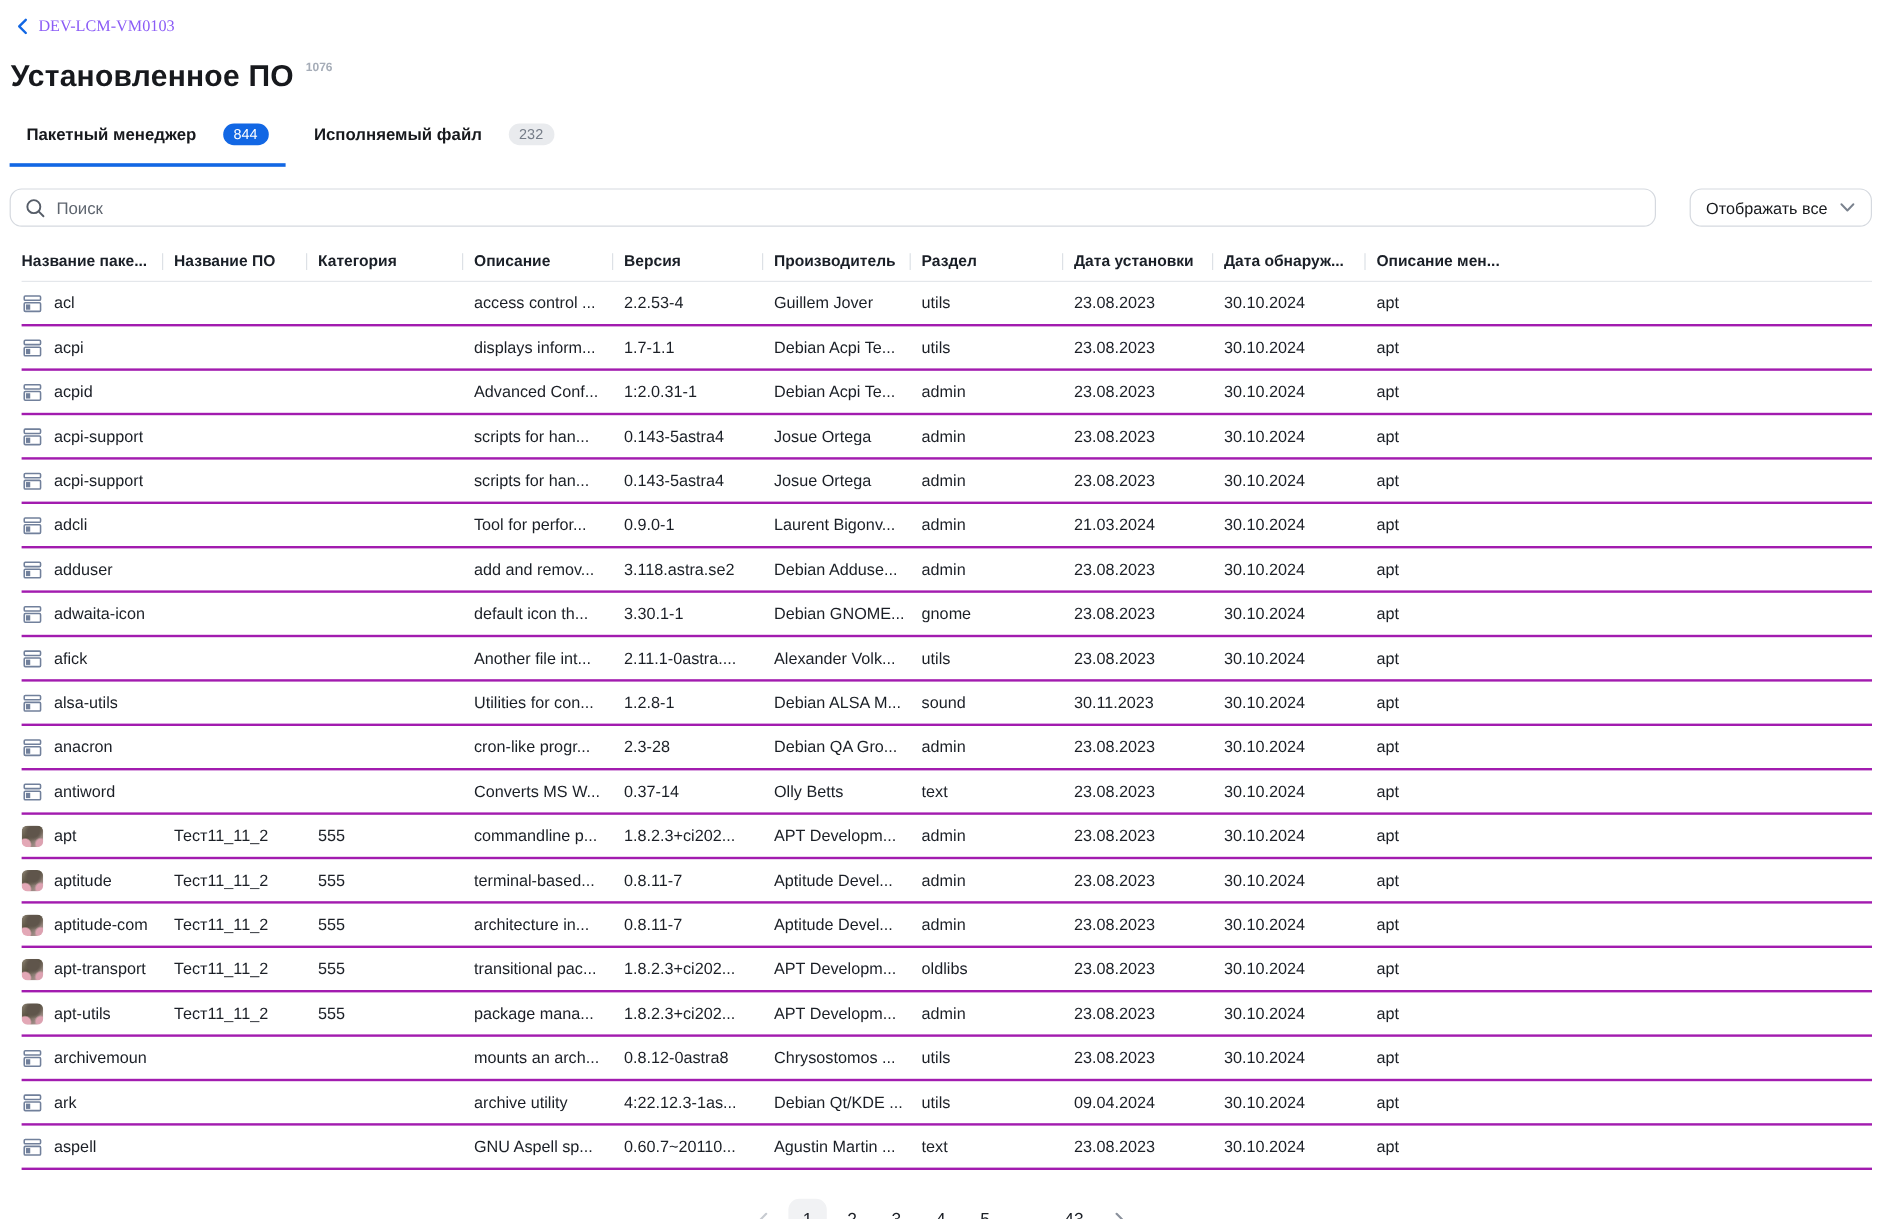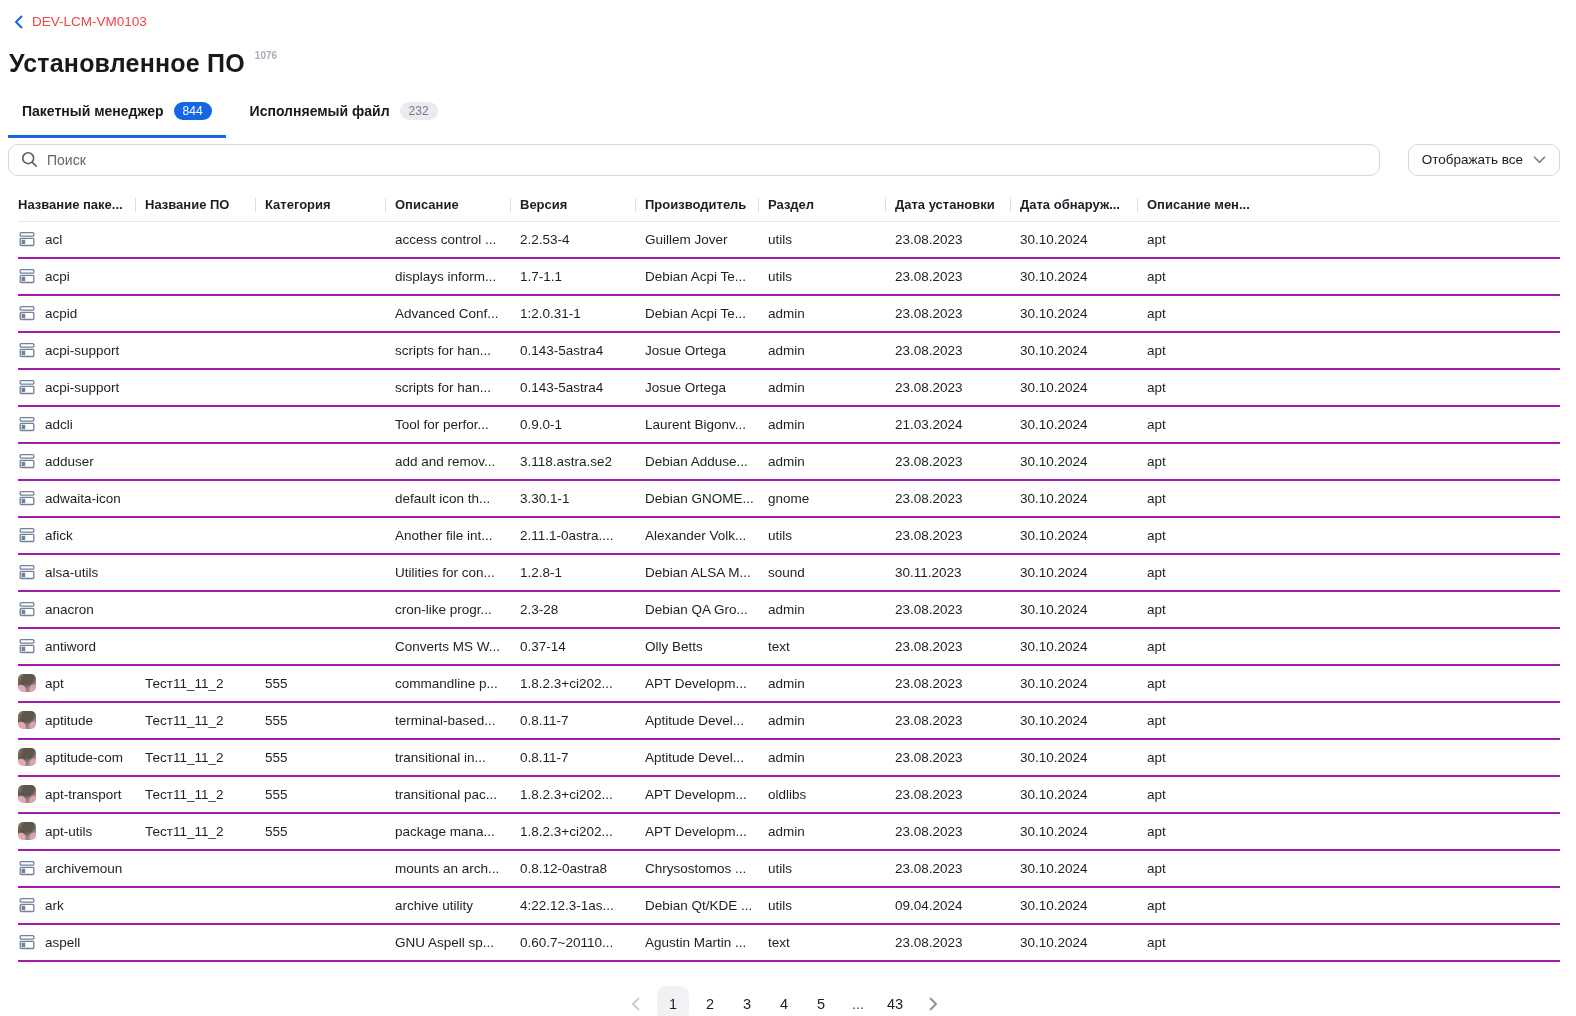--- a/index.html
+++ b/index.html
@@ -7,47 +7,47 @@
   body {
     width: 1576px; height: 1016px; overflow: hidden;
     font-family: "Liberation Sans", sans-serif;
     color: #17191D;
   }
   .page { padding: 12px 16px 0 8px; }
 
   
   .breadcrumb {
     display: inline-flex; align-items: center; gap: 9px;
-    color: #ef4444; font-size: 13.5px; font-weight: 500;
-    margin: 2px 0 0 6px; cursor: pointer; text-decoration: none;
+    color: #8b5cf6; font-size: 13.5px; font-weight: 500;
+    margin: 2px 0 0 6px; cursor: pointer; text-decoration: none; font-family: Liberation Serif, serif;
   }
   .breadcrumb svg { display: block; }
 
   
   .title-row { display: flex; align-items: flex-start; gap: 10px; margin: 16px 0 0 1px; }
   .title-row h1 { font-size: 25px; font-weight: 700; letter-spacing: .2px; color: #17191D; }
   .total-count { font-size: 10px; font-weight: 600; color: #A6ADB8; margin-top: 1px; }
 
   
   .tabs { display: flex; gap: 10px; margin-top: 20px; }
   .tab {
-    display: inline-flex; align-items: center; gap: 10px;
+    display: inline-flex; align-items: center; gap: 22px;
     background: none; border: none; cursor: pointer;
     font-family: inherit; font-size: 14px; font-weight: 600; color: #17191D;
     padding: 4px 14px 15px; border-bottom: 3px solid transparent;
   }
   .tab.active { border-bottom-color: #1267E4; }
   .tab-badge {
     font-size: 12px; font-weight: 400; border-radius: 999px; padding: 3px 9px;
     background: #E9EBEE; color: #757C87; line-height: 1;
   }
   .tab.active .tab-badge { background: #1267E4; color: #ffffff; }
 
   
-  .toolbar { display: flex; align-items: center; gap: 28px; margin-top: 6px; }
+  .toolbar { display: flex; align-items: center; gap: 28px; margin-top: 18px; }
   .search-wrap {
     flex: 1; display: flex; align-items: center; gap: 9px;
     height: 32px; border: 1px solid #D5D9DF; border-radius: 10px;
     padding: 0 12px; background: #fff;
   }
   .search-wrap input {
     flex: 1; border: none; outline: none; font-family: inherit;
     font-size: 14px; color: #17191D; background: transparent;
   }
   .search-wrap input::placeholder { color: #5E656F; opacity: 1; }
@@ -493,21 +493,21 @@
   </div>
 
   <div class="tr" data-icon="thumbnail">
     <div class="td td-name">
 
       <span class="icon thumb"></span>
       <span class="name-text">aptitude-com</span>
     </div>
     <div class="td">Тест11_11_2</div>
     <div class="td">555</div>
-    <div class="td">transitional in...</div>
+    <div class="td">architecture in...</div>
     <div class="td">0.8.11-7</div>
     <div class="td">Aptitude Devel...</div>
     <div class="td">admin</div>
     <div class="td">23.08.2023</div>
     <div class="td">30.10.2024</div>
     <div class="td">apt</div>
   </div>
 
   <div class="tr" data-icon="thumbnail">
     <div class="td td-name">

